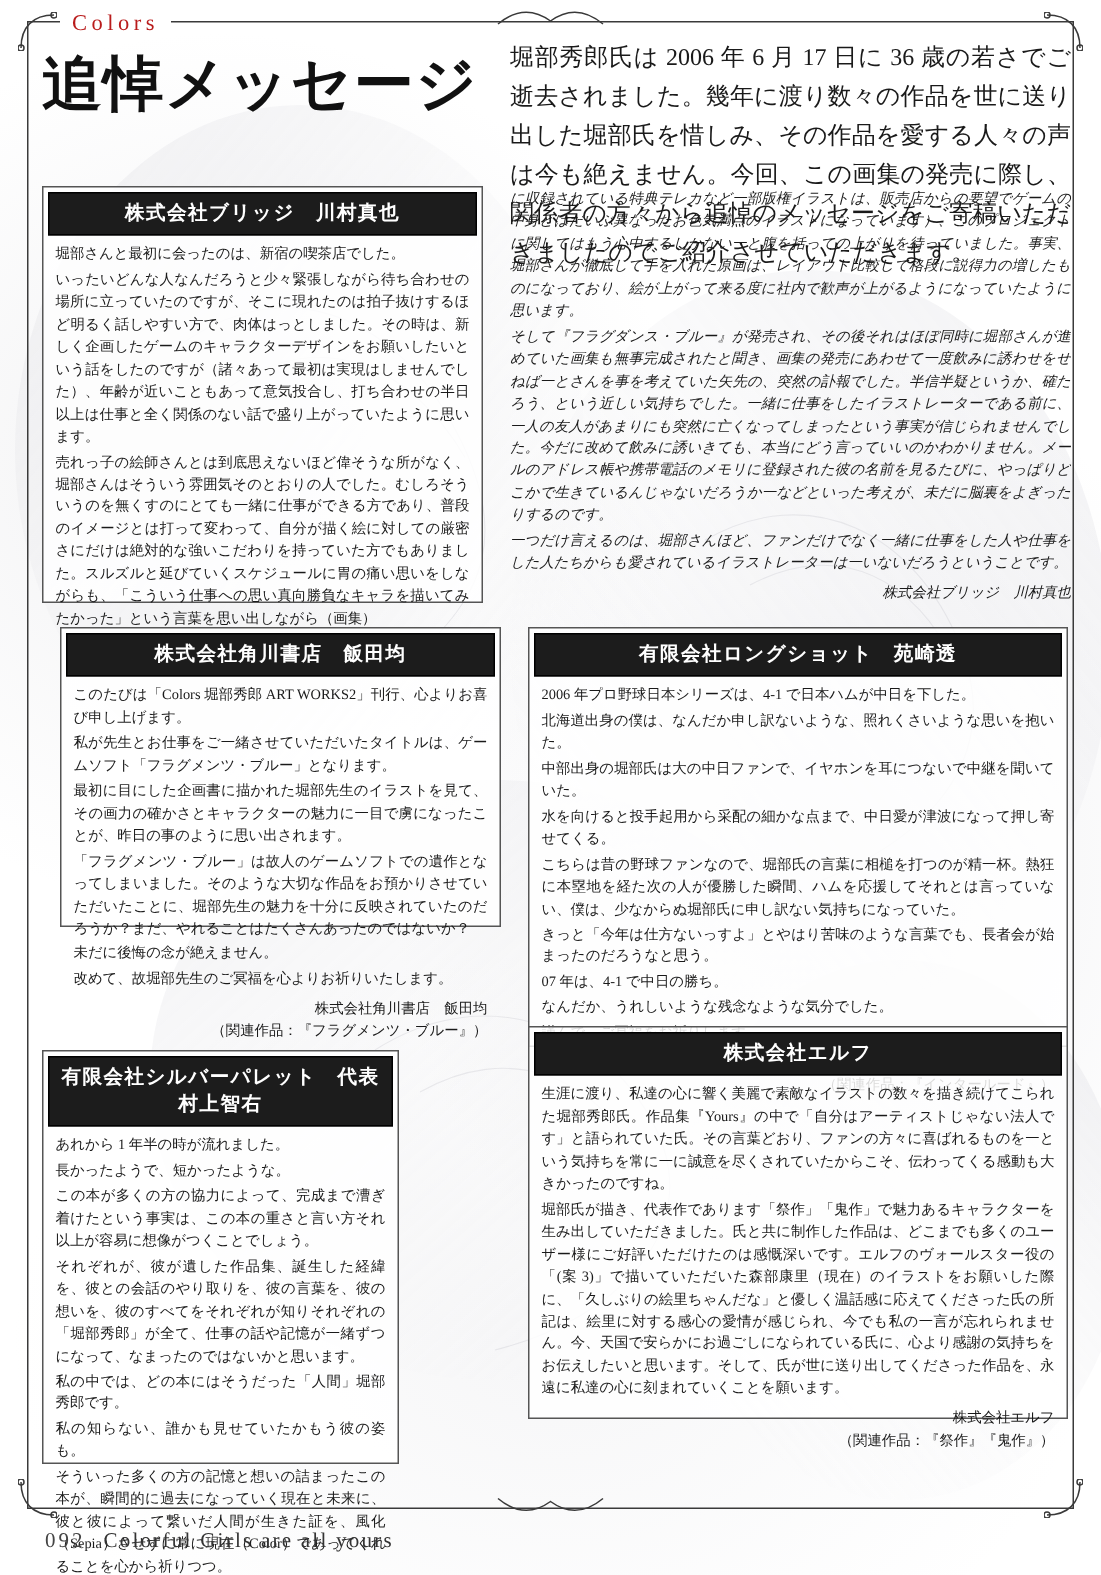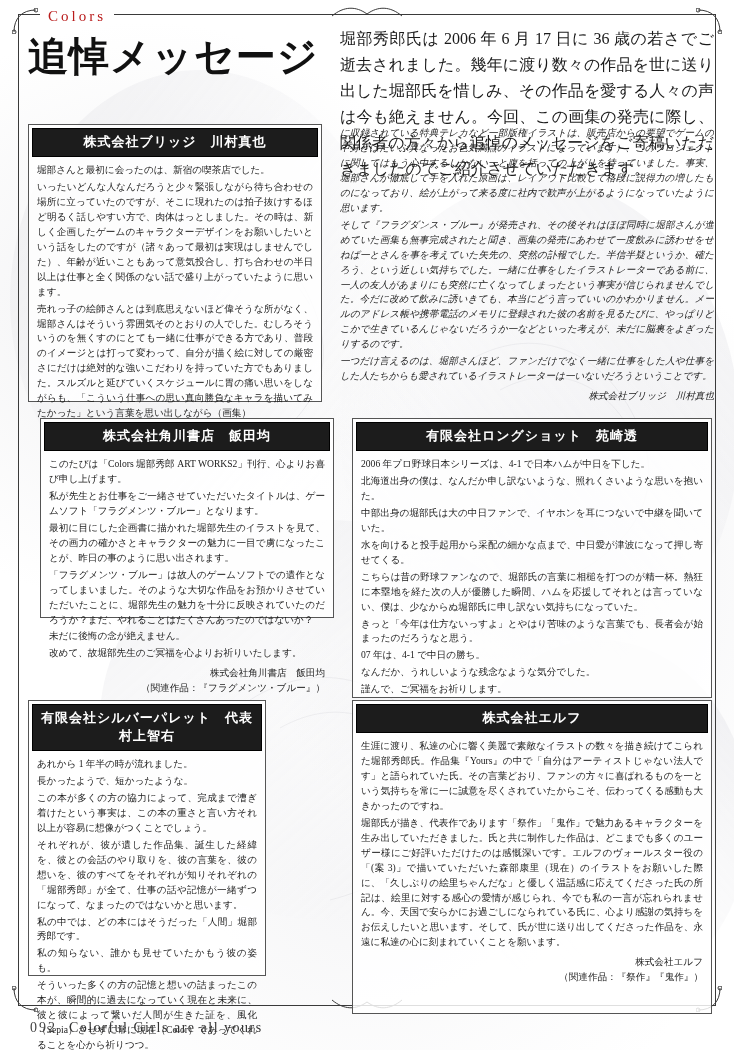--- a/index.html
+++ b/index.html
@@ -295,21 +295,21 @@
       <p>それぞれが、彼が遺した作品集、誕生した経緯を、彼との会話のやり取りを、彼の言葉を、彼の想いを、彼のすべてをそれぞれが知りそれぞれの「堀部秀郎」が全て、仕事の話や記憶が一緒ずつになって、なまったのではないかと思います。</p>
       <p>私の中では、どの本にはそうだった「人間」堀部秀郎です。</p>
       <p>私の知らない、誰かも見せていたかもう彼の姿も。</p>
       <p>そういった多くの方の記憶と想いの詰まったこの本が、瞬間的に過去になっていく現在と未来に、彼と彼によって繋いだ人間が生きた証を、風化（Sepia）させずに常に現在（Color）であってくれることを心から祈りつつ。</p>
       <div class="sig">
         2007 年 12 月 1 日、有限会社シルバーパレット　代表村上智右<br>（関連作品：『Leviathan』『雪影 -setsuei-』『フラグメンツ・ブルー』）
       </div>
     </div>
   </div>
 
-  <div class="card" style="left:352px; top:700px; width:360px; height:314px;">
+  <div class="card" style="left:352px; top:684px; width:360px; height:262px;">
     <div class="card-head">株式会社エルフ</div>
     <div class="card-body">
       <p>生涯に渡り、私達の心に響く美麗で素敵なイラストの数々を描き続けてこられた堀部秀郎氏。作品集『Yours』の中で「自分はアーティストじゃない法人です」と語られていた氏。その言葉どおり、ファンの方々に喜ばれるものを一という気持ちを常に一に誠意を尽くされていたからこそ、伝わってくる感動も大きかったのですね。</p>
       <p>堀部氏が描き、代表作であります「祭作」「鬼作」で魅力あるキャラクターを生み出していただきました。氏と共に制作した作品は、どこまでも多くのユーザー様にご好評いただけたのは感慨深いです。エルフのヴォールスター役の「(案 3)」で描いていただいた森部康里（現在）のイラストをお願いした際に、「久しぶりの絵里ちゃんだな」と優しく温話感に応えてくださった氏の所記は、絵里に対する感心の愛情が感じられ、今でも私の一言が忘れられません。今、天国で安らかにお過ごしになられている氏に、心より感謝の気持ちをお伝えしたいと思います。そして、氏が世に送り出してくださった作品を、永遠に私達の心に刻まれていくことを願います。</p>
       <div class="sig">
         株式会社エルフ<br>（関連作品：『祭作』『鬼作』）
       </div>
     </div>
   </div>
 

